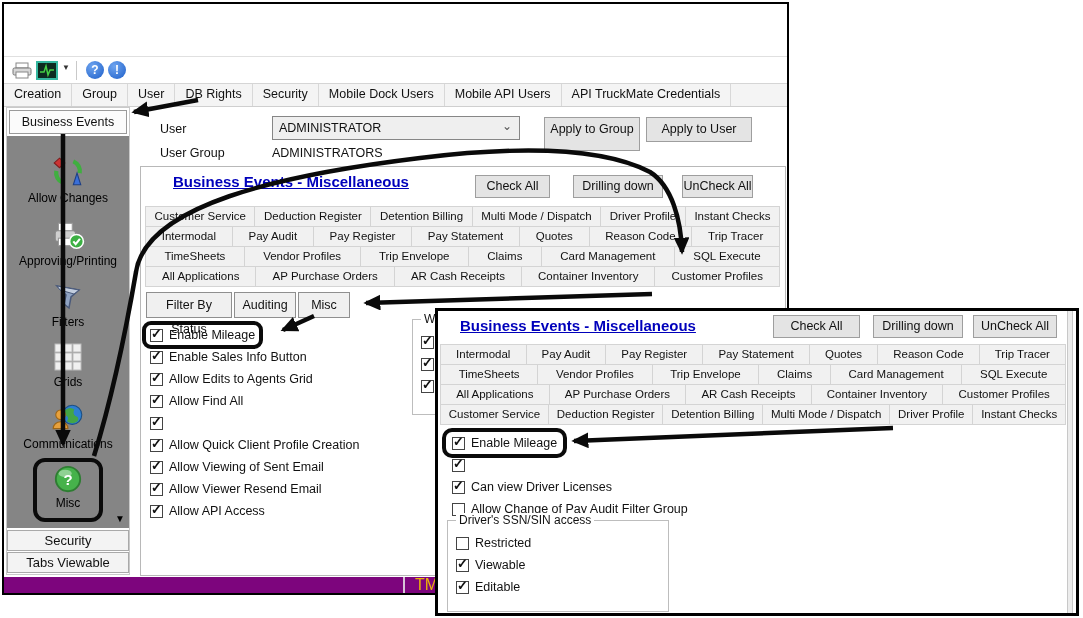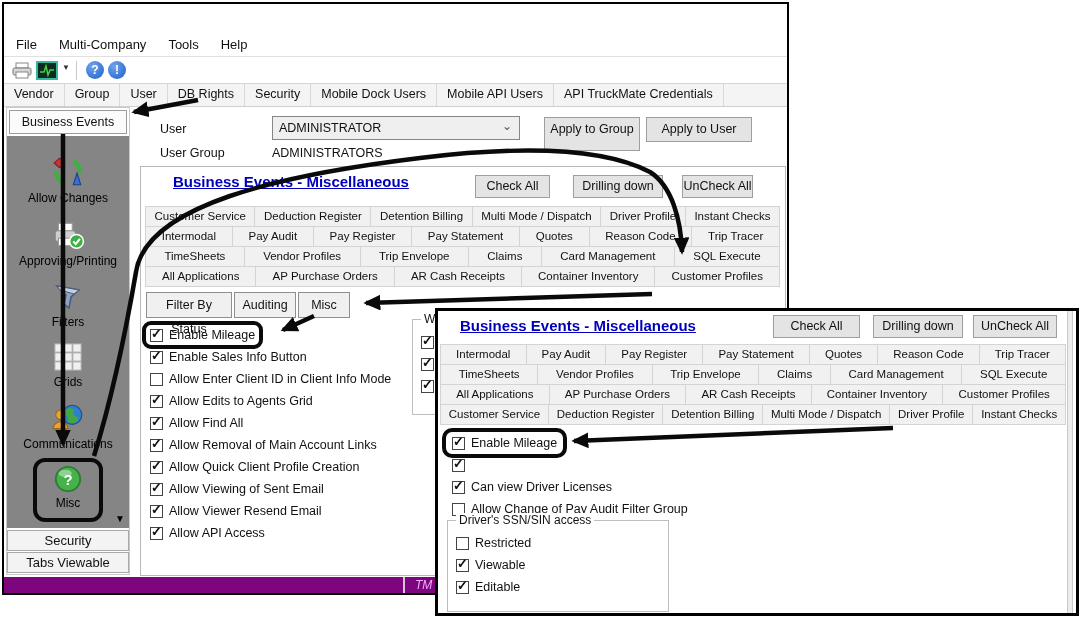--- a/index.html
+++ b/index.html
@@ -57,66 +57,60 @@
   .cbrow{display:flex;gap:6px;align-items:center;height:16px;font-size:12.5px;white-space:nowrap;
          width:max-content;position:relative;}
   .cb{width:13px;height:13px;border:1px solid #444;background:#fff;position:relative;flex:none;box-sizing:border-box;}
   .cb .tk{position:absolute;left:0px;top:-4px;font-size:13px;font-weight:bold;color:#111;}
   .fieldset{position:absolute;border:1px solid #bdbdbd;box-sizing:border-box;background:#fff;}
   .fieldset .legend{position:absolute;left:8px;top:-8px;background:#fff;padding:0 3px;font-size:12px;}
   .fieldset .cblist{position:absolute;left:8px;top:14px;}
   
   #statusbar{position:absolute;left:0;top:573px;width:783px;height:16px;background:#7d057d;}
   #status-div{position:absolute;left:399px;top:0;width:2px;height:16px;background:#d8c2d8;}
-  #status-tm{position:absolute;left:411px;top:0;color:#f0abfc;font-size:12px;line-height:16px;font-style:italic;}
+  #status-tm{position:absolute;left:411px;top:0;color:#eab308;font-size:16px;line-height:16px;}
   
   #ovwin{position:absolute;left:435px;top:308px;width:644px;height:308px;border:3px solid #000;
          background:#fff;box-sizing:border-box;z-index:10;}
   #ov-heading{position:absolute;left:22px;top:6px;font-size:15px;font-weight:bold;color:#0000bb;
               text-decoration:underline;white-space:nowrap;}
   #ov-grid{position:absolute;left:3px;top:34px;width:625px;}
   #ov-strip{position:absolute;right:3px;top:0;width:6px;height:302px;background:#ececec;
             border-left:1px solid #c8c8c8;border-right:1px solid #c8c8c8;box-sizing:border-box;}
   
   .ann{position:absolute;border:4px solid #0a0a0a;border-radius:9px;pointer-events:none;z-index:95;}
   #arrows{position:absolute;left:0;top:0;z-index:100;pointer-events:none;}
 </style>
 </head>
 <body>
 
 <div id="page">
 
   <div id="mainwin">
 
 
-    <div id="menubar">
-      <span>File</span>
-      <span>Multi-Company</span>
-      <span>Tools</span>
-      <span>Help</span>
-    </div>
 
     <div id="toolbar">
       <svg class="abs" style="left:8px;top:5px" width="20" height="17" viewBox="0 0 20 17">
         <rect x="4" y="1" width="12" height="5" fill="#fff" stroke="#888"></rect>
         <rect x="1" y="6" width="18" height="7" rx="1.5" fill="#d7d7d7" stroke="#777"></rect>
         <rect x="4" y="10" width="12" height="6" fill="#fff" stroke="#888"></rect>
       </svg>
       <svg class="abs" style="left:32px;top:4px" width="22" height="19" viewBox="0 0 22 19">
         <rect x="1" y="1" width="20" height="17" fill="#0d2b20" stroke="#35b8a0" stroke-width="2"></rect>
         <polyline points="4,11 8,11 10,5 12,14 14,9 18,9" fill="none" stroke="#45d145" stroke-width="1.5"></polyline>
       </svg>
       <span class="abs" style="left:58px;top:6px;font-size:8px;color:#333">▼</span>
       <span class="tbsep" style="left:72px"></span>
       <span class="bluecirc" style="left:82px">?</span>
       <span class="bluecirc" style="left:104px">!</span>
     </div>
 
     <div id="main-tabs">
-        <div class="tab">Vendor</div>
+        <div class="tab">Creation</div>
         <div class="tab">Group</div>
         <div class="tab">User</div>
         <div class="tab">DB Rights</div>
         <div class="tab">Security</div>
         <div class="tab">Mobile Dock Users</div>
         <div class="tab">Mobile API Users</div>
         <div class="tab">API TruckMate Credentials</div>
       </div>
 
     <div id="sidebar">
@@ -257,40 +251,35 @@
             <span class="cbl">Enable Mileage</span>
             <div class="ann" style="inset: -6px -8px; border-radius: 9px;"></div>
           </div>
           <div class="cbrow">
             <span class="cb">
               <span class="tk">✓</span>
             </span>
             <span class="cbl">Enable Sales Info Button</span>
           </div>
           <div class="cbrow">
-            <span class="cb"></span>
-            <span class="cbl">Allow Enter Client ID in Client Info Mode</span>
-          </div>
-          <div class="cbrow">
             <span class="cb">
               <span class="tk">✓</span>
             </span>
             <span class="cbl">Allow Edits to Agents Grid</span>
           </div>
           <div class="cbrow">
             <span class="cb">
               <span class="tk">✓</span>
             </span>
             <span class="cbl">Allow Find All</span>
           </div>
           <div class="cbrow">
             <span class="cb">
               <span class="tk">✓</span>
             </span>
-            <span class="cbl">Allow Removal of Main Account Links</span>
           </div>
           <div class="cbrow">
             <span class="cb">
               <span class="tk">✓</span>
             </span>
             <span class="cbl">Allow Quick Client Profile Creation</span>
           </div>
           <div class="cbrow">
             <span class="cb">
               <span class="tk">✓</span>

